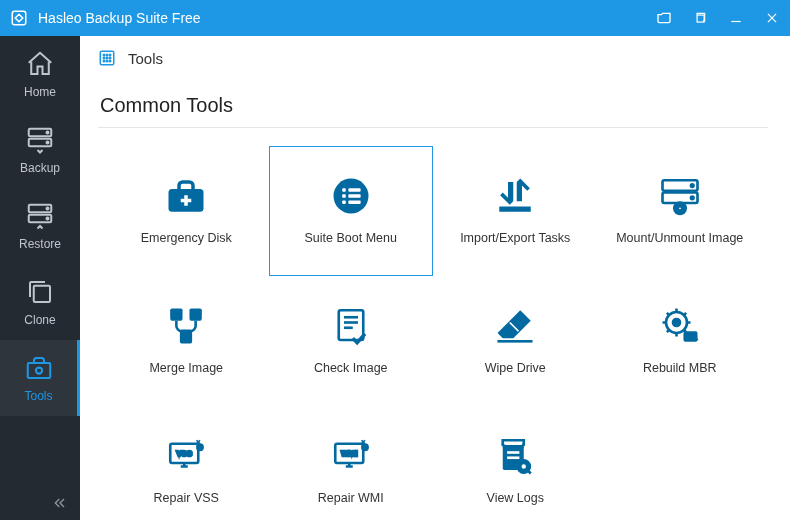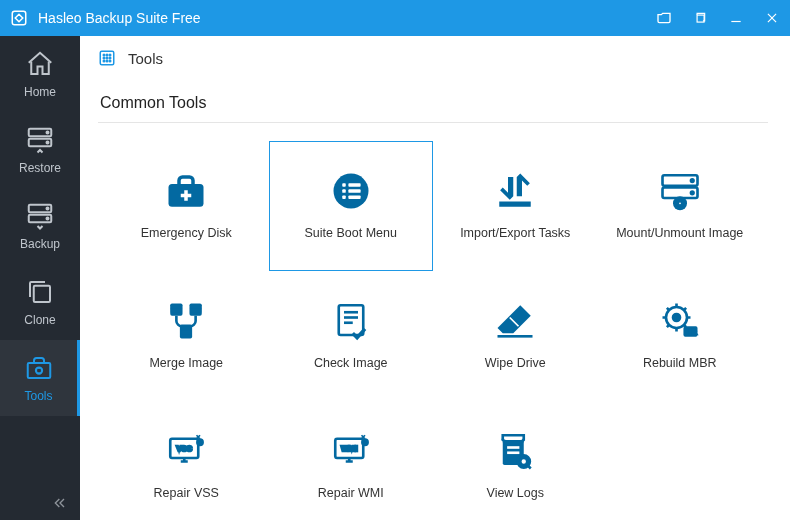--- a/index.html
+++ b/index.html
@@ -30,21 +30,21 @@
   .main { flex: 1; display: flex; flex-direction: column; background: #fff; min-width: 0; }
   .page-header { height: 44px; display: flex; align-items: center; padding-left: 18px; gap: 12px; font-size: 15px; color: #333; }
   .page-header-icon { width: 18px; height: 18px; color: #1e98e5; }
 
   .scroll-wrap { flex: 1; overflow-y: auto; padding-right: 4px; }
   
   .scroll-wrap::-webkit-scrollbar { width: 10px; }
   .scroll-wrap::-webkit-scrollbar-thumb { background: #c7c7c7; border-radius: 4px; }
   .scroll-wrap::-webkit-scrollbar-track { background: #f2f2f2; }
 
-  .section-title { font-size: 16px; color: #222; padding: 14px 20px 10px 20px; }
+  .section-title { font-size: 20px; color: #222; padding: 14px 20px 10px 20px; }
   .divider { border: none; border-top: 1px solid #e5e5e5; margin: 0 18px 18px 18px; }
 
   .grid { display: grid; grid-template-columns: repeat(4, 1fr); gap: 0px; padding: 0 24px 30px 24px; }
   .tool-card { height: 130px; display: flex; flex-direction: column; align-items: center; justify-content: center; gap: 14px; cursor: pointer; border: 1px solid transparent; }
   .tool-card.selected { border: 1px solid #1e98e5; }
   .tool-icon { width: 42px; height: 42px; color: #0369a1; display: flex; align-items: center; justify-content: center; }
   .tool-icon svg { width: 42px; height: 42px; }
   .tool-label { font-size: 12.5px; color: #333; text-align: center; line-height: 1.25; padding: 0 6px; }
 </style>
 </head>
@@ -95,33 +95,33 @@
             <path d="M5 10v10h5v-6h4v6h5V10"></path>
           </svg>
         <span class="nav-label">Home</span>
       </div>
       <div class="nav-item">
         <svg viewBox="0 0 24 24" fill="none" stroke="currentColor" stroke-width="1.6">
             <rect x="3" y="3" width="18" height="6" rx="1"></rect>
             <rect x="3" y="11" width="18" height="6" rx="1"></rect>
             <circle cx="18" cy="6" r="0.8" fill="currentColor"></circle>
             <circle cx="18" cy="14" r="0.8" fill="currentColor"></circle>
-            <path d="M10 22l2-2 2 2"></path>
-          </svg>
-        <span class="nav-label">Restore</span>
+            <path d="M10 20l2 2 2-2"></path>
+          </svg>
+        <span class="nav-label">Backup</span>
       </div>
       <div class="nav-item">
         <svg viewBox="0 0 24 24" fill="none" stroke="currentColor" stroke-width="1.6">
             <rect x="3" y="3" width="18" height="6" rx="1"></rect>
             <rect x="3" y="11" width="18" height="6" rx="1"></rect>
             <circle cx="18" cy="6" r="0.8" fill="currentColor"></circle>
             <circle cx="18" cy="14" r="0.8" fill="currentColor"></circle>
-            <path d="M10 20l2 2 2-2"></path>
-          </svg>
-        <span class="nav-label">Backup</span>
+            <path d="M10 22l2-2 2 2"></path>
+          </svg>
+        <span class="nav-label">Restore</span>
       </div>
       <div class="nav-item">
         <svg viewBox="0 0 24 24" fill="none" stroke="currentColor" stroke-width="1.6">
             <rect x="7" y="7" width="13" height="13" rx="1"></rect>
             <path d="M4 16V5a1 1 0 0 1 1-1h11"></path>
           </svg>
         <span class="nav-label">Clone</span>
       </div>
       <div class="nav-item active">
         <svg viewBox="0 0 24 24" fill="none" stroke="currentColor" stroke-width="1.6">

